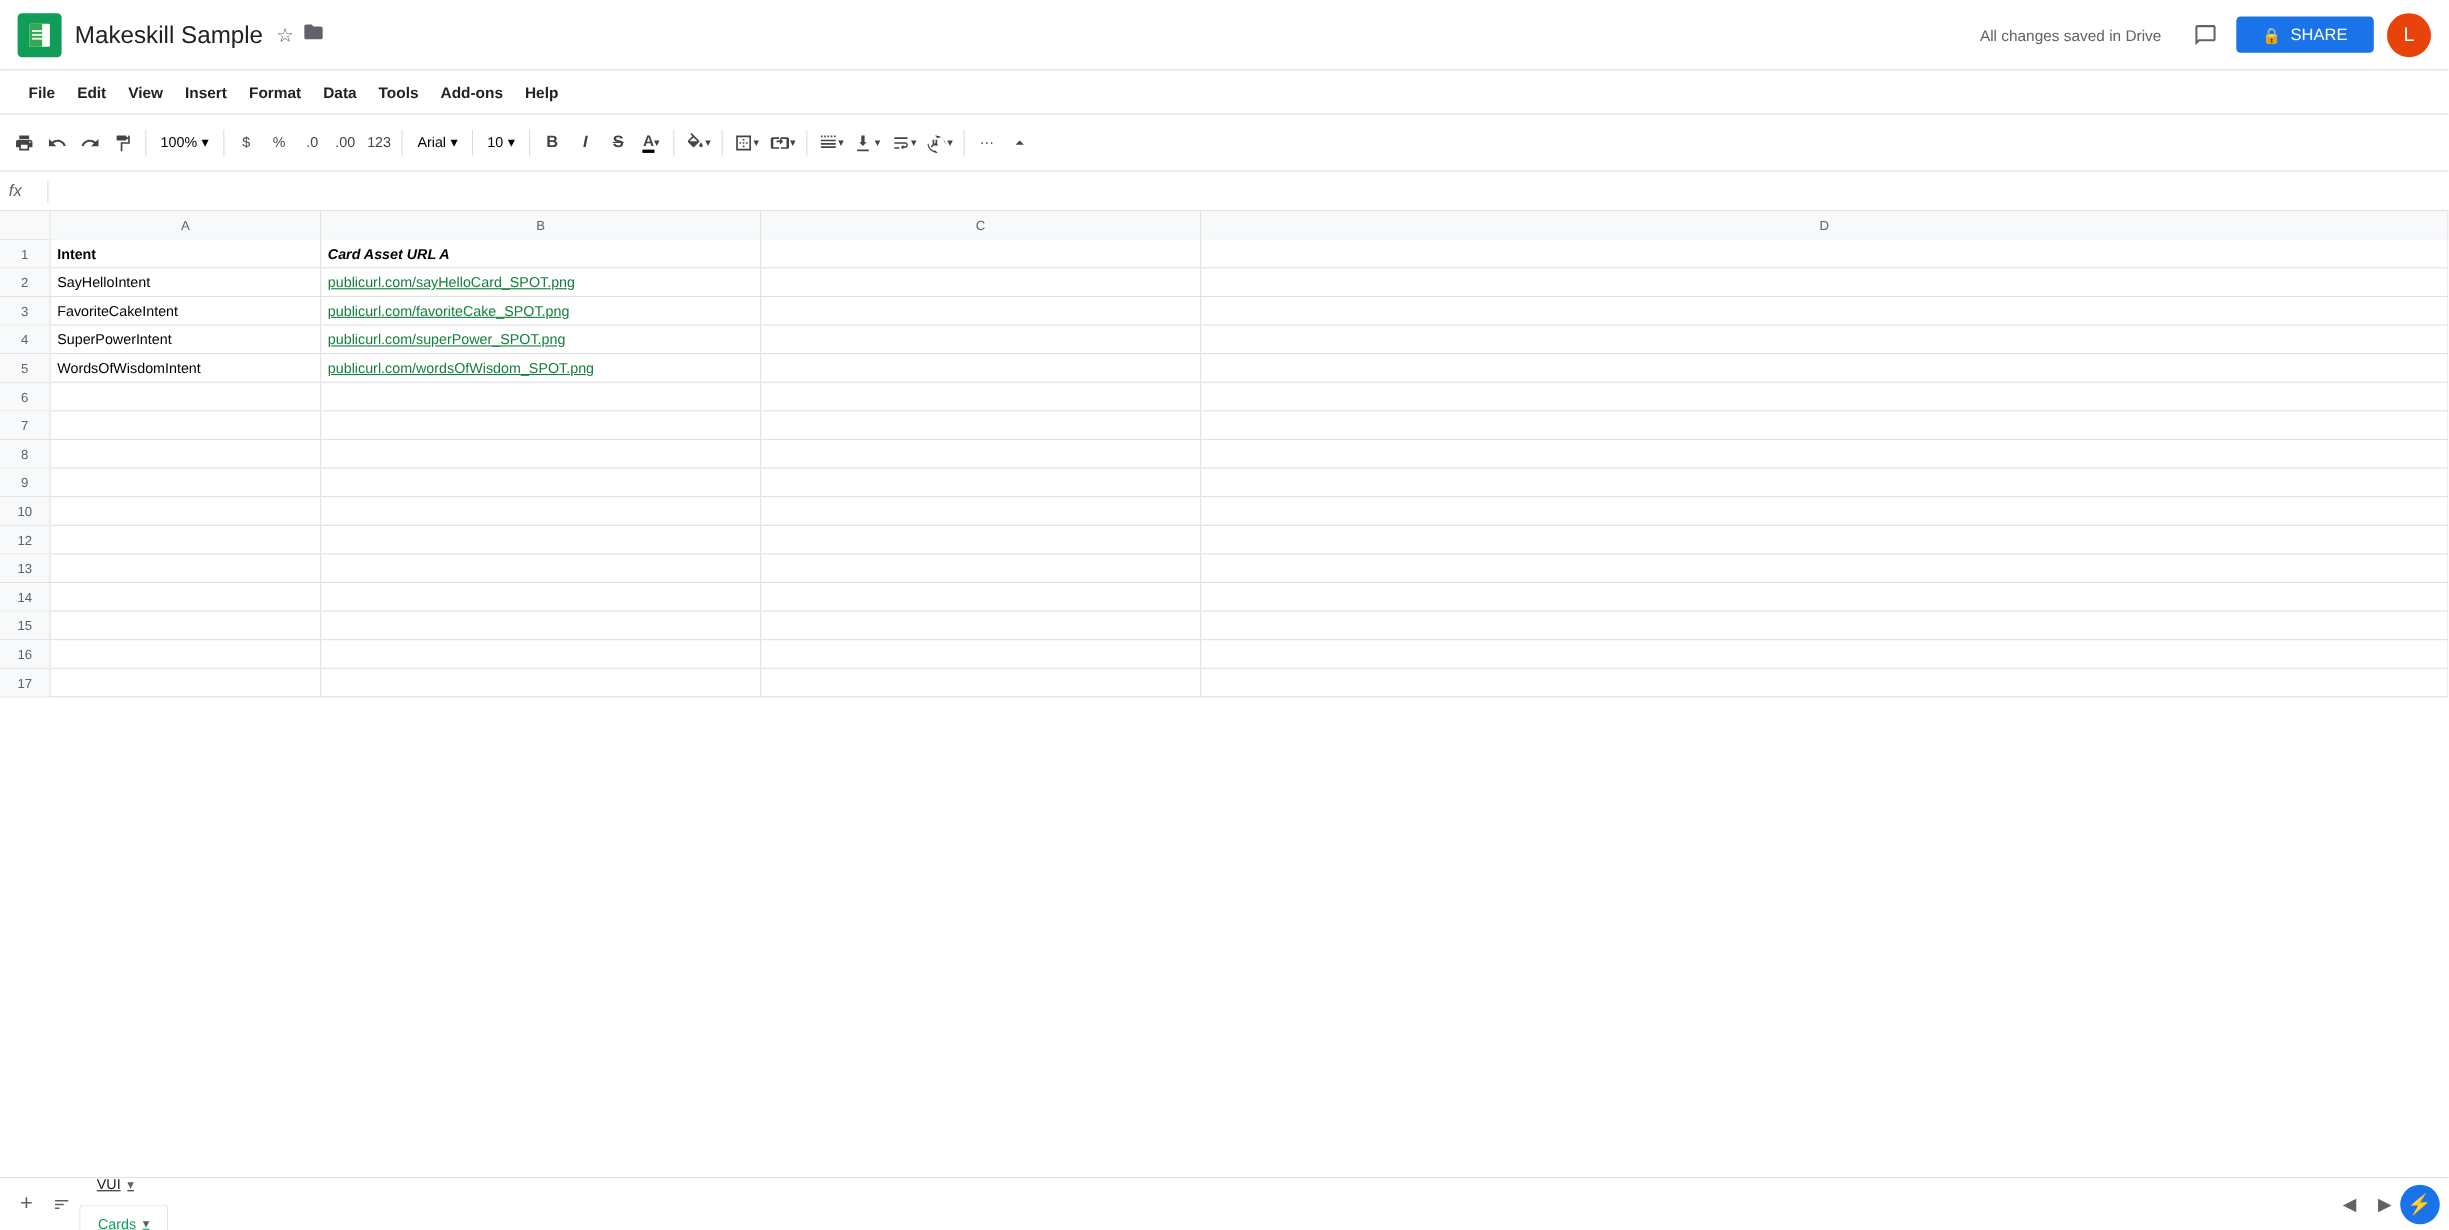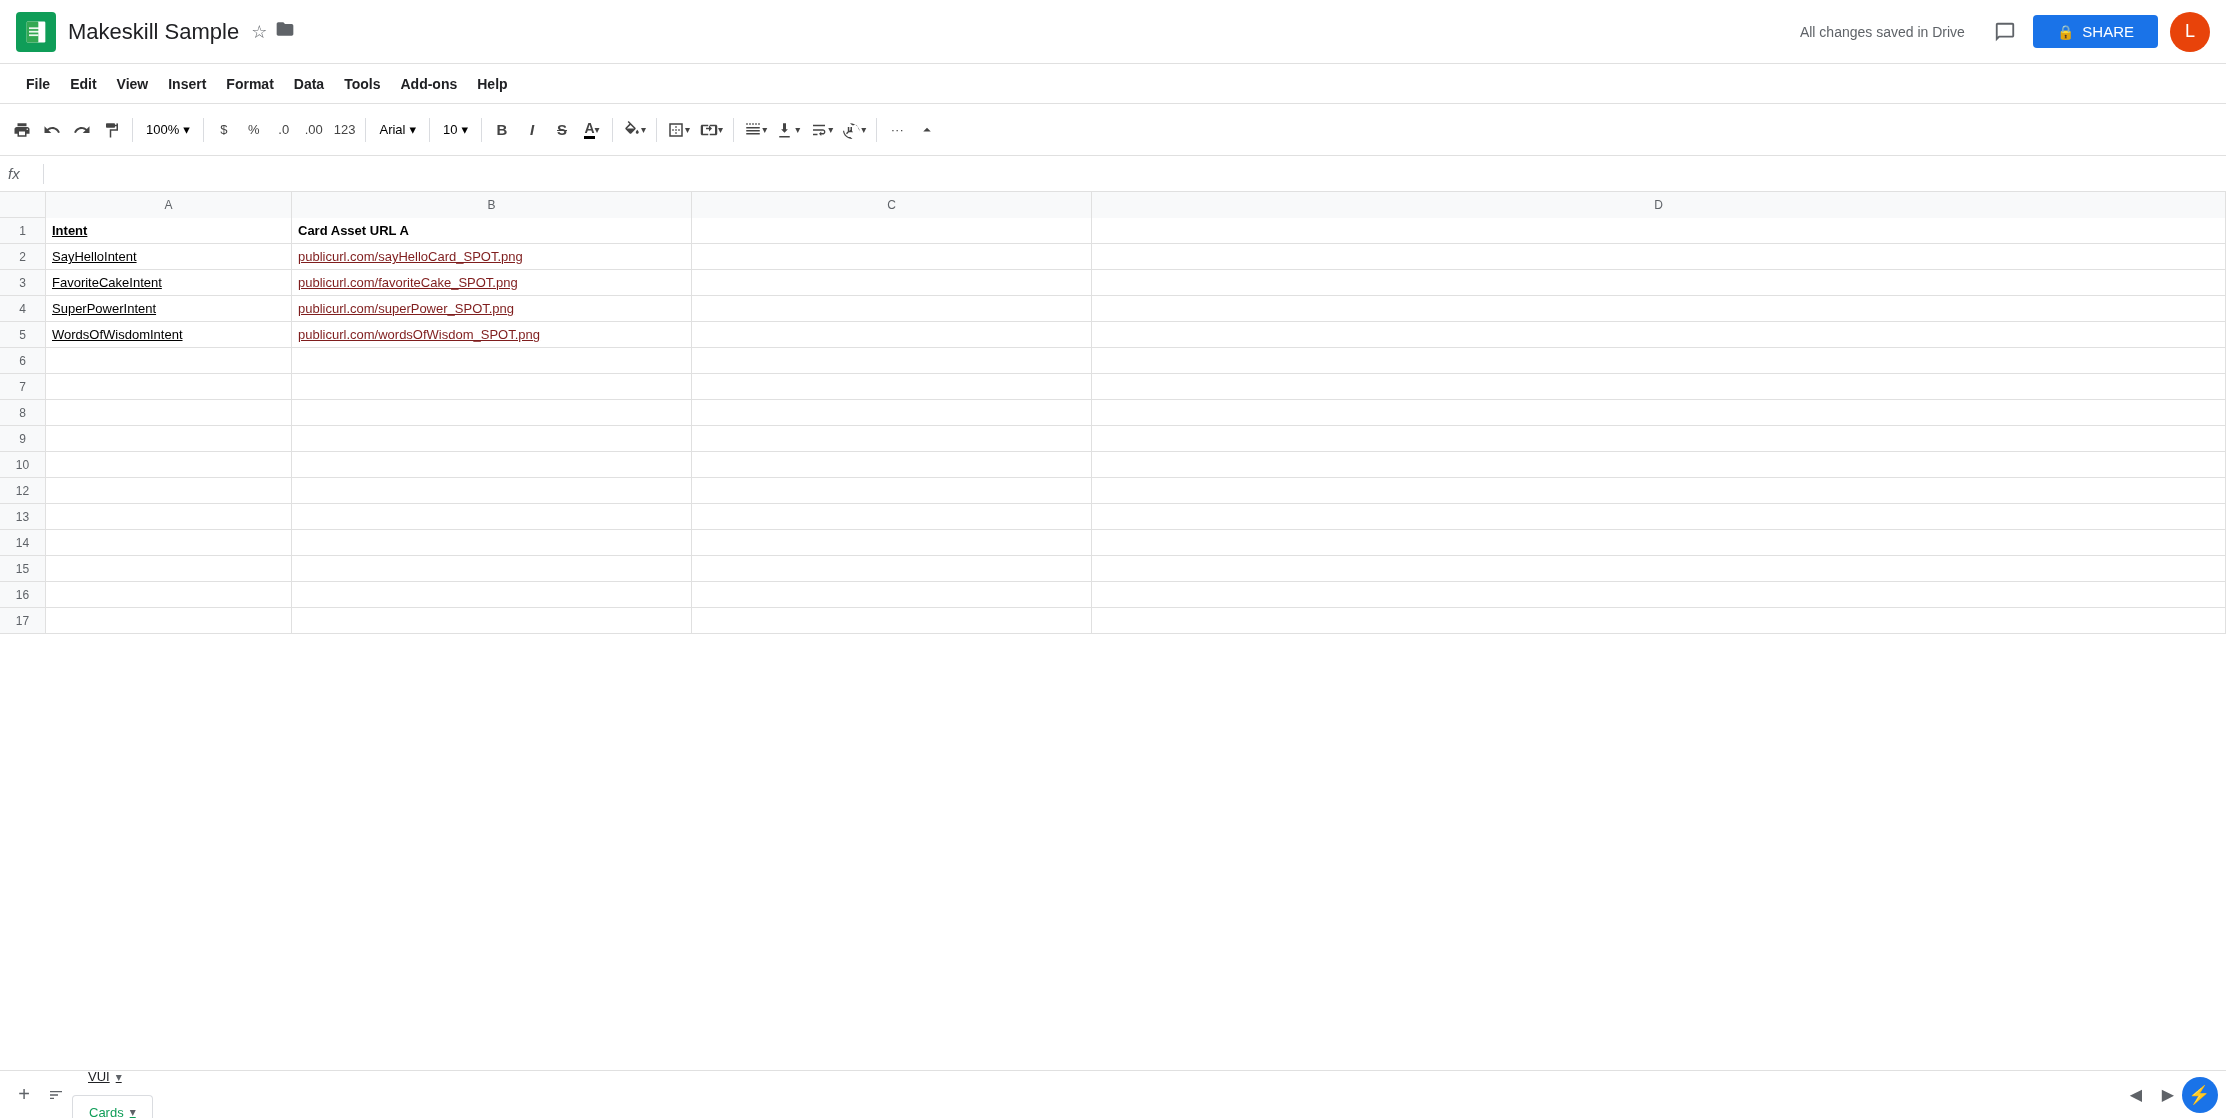--- a/index.html
+++ b/index.html
@@ -163,26 +163,26 @@
       flex-shrink: 0;
     }
     .grid-cell {
       display: flex; align-items: center;
       padding: 0 6px;
       font-size: 13px;
       border-right: 1px solid #e0e0e0;
       overflow: hidden; white-space: nowrap;
       cursor: cell;
     }
-    .cell-a { width: 246px; min-width: 246px; text-decoration: underline; }
+    .cell-a { width: 246px; min-width: 246px; }
     .cell-b { width: 400px; min-width: 400px; }
     .cell-c { width: 400px; min-width: 400px; }
     .cell-d { flex: 1; }
     .cell-bold { font-weight: 700; }
-    .cell-link { color: #7f1d1d; text-decoration: underline; }
+    .cell-link { color: #15803d; text-decoration: underline; }
 
     
     #tab-bar {
       display: flex; align-items: center;
       height: 48px;
       border-top: 1px solid #e0e0e0;
       padding: 0 8px;
       background: #fff;
       position: absolute; bottom: 0; left: 0; right: 0;
     }
@@ -424,21 +424,21 @@
     <div class="col-header col-b">B</div>
     <div class="col-header col-c">C</div>
     <div class="col-header col-d">D</div>
   </div>
 
   <div id="grid-body">
 
   <div class="grid-row">
         <div class="row-number">1</div>
         <div class="grid-cell cell-a cell-bold">Intent</div>
-        <div class="grid-cell cell-b" style="font-weight: 700;">Card Asset URL A</div>
+        <div class="grid-cell cell-b" style="font-weight: 700; font-style: italic;">Card Asset URL A</div>
         <div class="grid-cell cell-c"></div>
         <div class="grid-cell cell-d"></div>
       </div>
       <div class="grid-row">
         <div class="row-number">2</div>
         <div class="grid-cell cell-a">SayHelloIntent</div>
         <div class="grid-cell cell-b cell-link">publicurl.com/sayHelloCard_SPOT.png</div>
         <div class="grid-cell cell-c"></div>
         <div class="grid-cell cell-d"></div>
       </div>

